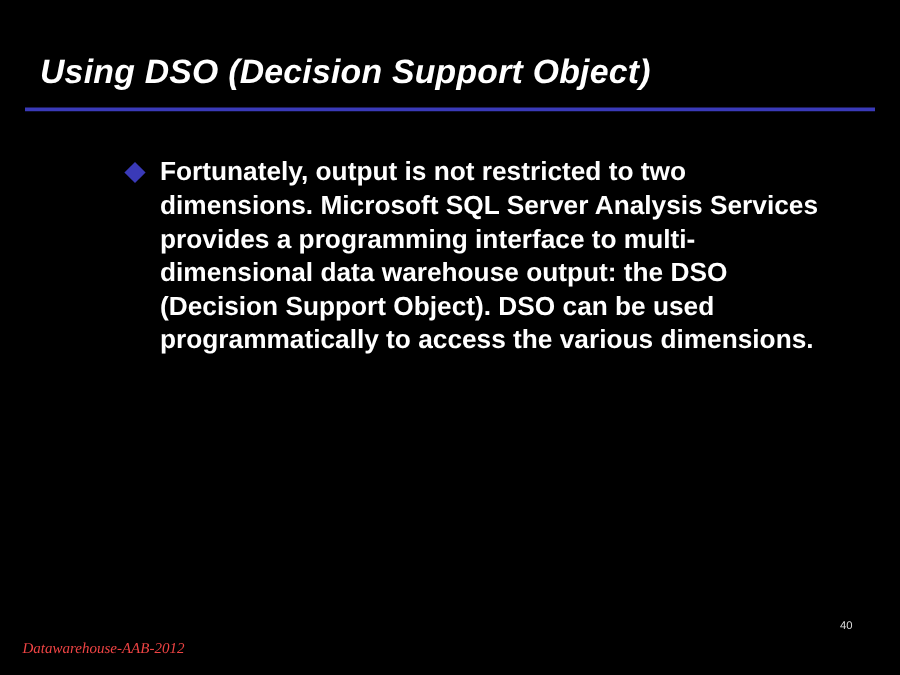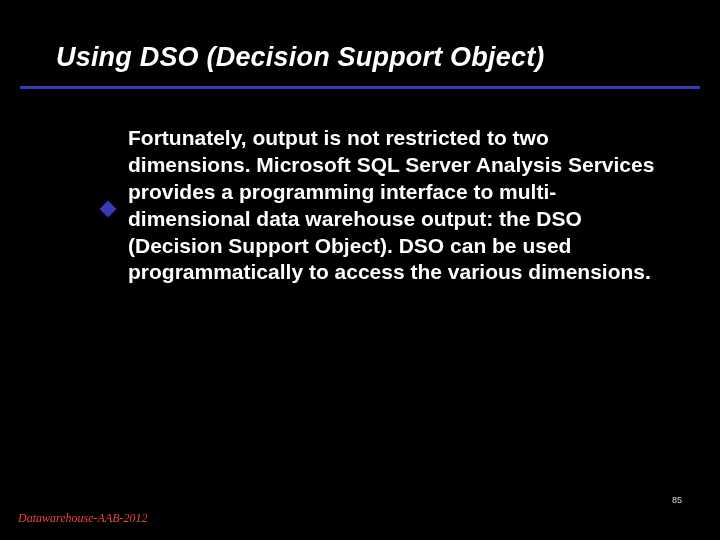--- a/index.html
+++ b/index.html
@@ -10,21 +10,20 @@
     background: #000;
     font-family: Arial, Helvetica, sans-serif;
     overflow: hidden;
     position: relative;
   }
   .slide {
     width: 720px;
     height: 540px;
     position: relative;
     box-sizing: border-box;
-    padding-left: 24px;
   }
   .title {
     color: #fff;
     font-weight: bold;
     font-style: italic;
     font-size: 27px;
     padding: 42px 0 0 32px;
     letter-spacing: 0.2px;
   }
   .title-underline {
@@ -35,21 +34,21 @@
     border-bottom: 3px solid #3a3ab8;
   }
   .body {
     position: absolute;
     top: 125px;
     left: 102px;
     right: 60px;
   }
   .bullet-row {
     display: flex;
-    align-items: center;
+    align-items: flex-start;
   }
   .diamond {
     width: 12px;
     height: 12px;
     background: #3a3ab8;
     transform: rotate(45deg);
     margin-top: 7px;
     margin-right: 14px;
     flex-shrink: 0;
   }
@@ -83,15 +82,15 @@
   <div class="title">Using DSO (Decision Support  Object)</div>
   <div class="title-underline"></div>
 
   <div class="body">
     <div class="bullet-row">
       <div class="diamond"></div>
       <div class="bullet-text">Fortunately, output is not restricted to two dimensions. Microsoft SQL  Server Analysis Services provides a programming interface to multi-dimensional data warehouse output: the DSO (Decision Support  Object). DSO can be used programmatically to access the various dimensions.</div>
     </div>
   </div>
 
-  <div class="page-num">85</div>
+  <div class="page-num">40</div>
   <div class="footer">Datawarehouse-AAB-2012</div>
 </div>
 
 </body></html>

